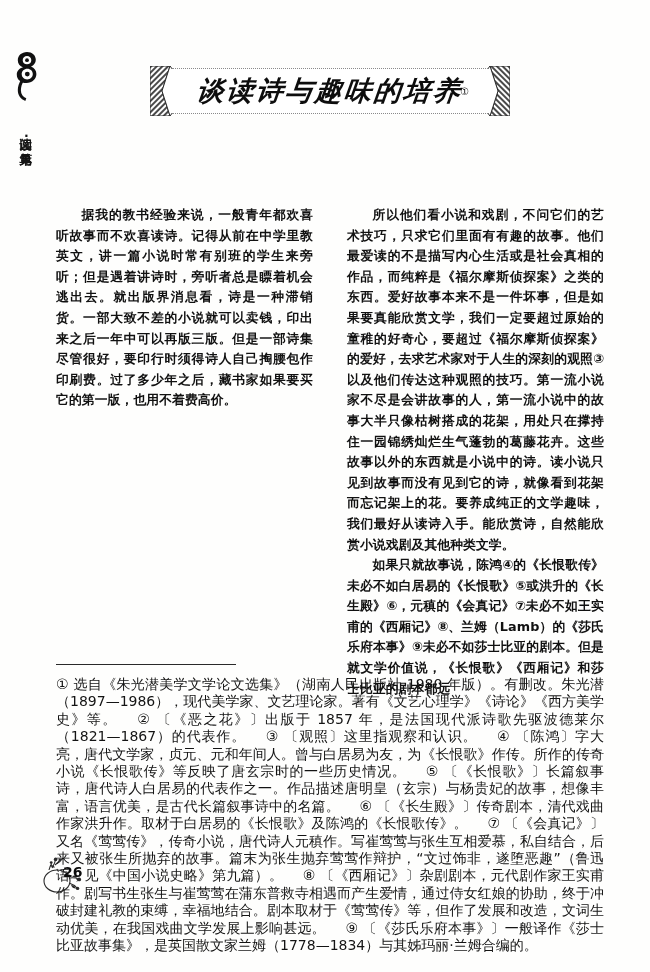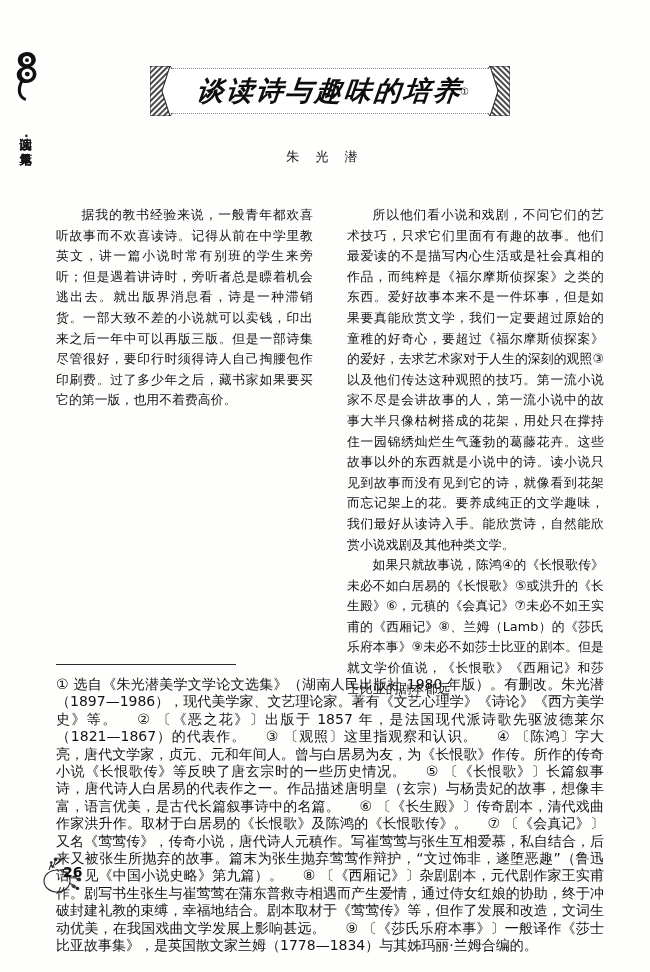--- a/index.html
+++ b/index.html
@@ -137,20 +137,21 @@
     font-size: 12.8px;
     line-height: 20.6px;
     text-align: justify;
     text-justify: inter-character;
     color: #111111;
     letter-spacing: 0.1px;
   }
   .col p {
     margin: 0;
     text-indent: 2em;
+    font-weight: bold;
   }
 
   
   .footnote-rule {
     position: absolute;
     left: 56px;
     top: 664px;
     width: 180px;
     border-top: 1px solid #2a2a2a;
   }
@@ -225,21 +226,20 @@
         </defs>
         <path d="M26 0 L6 0 L14 25 L6 50 L26 50 Z" fill="url(#hatchR)" stroke="#2c2c2c" stroke-width="1"></path>
         <path d="M6 0 L0 8 L0 42 L6 50 L14 25 Z" fill="#ffffff" stroke="#2c2c2c" stroke-width="1"></path>
       </svg>
       <div class="banner-plate"></div>
       <div class="title-text">谈读诗与趣味的培养</div>
       <div class="title-note">①</div>
     </div>
   </div>
 
-  <div class="author">朱 光 潜</div>
 
   <div class="body-cols">
     <div class="col">
       <p>据我的教书经验来说，一般青年都欢喜听故事而不欢喜读诗。记得从前在中学里教英文，讲一篇小说时常有别班的学生来旁听；但是遇着讲诗时，旁听者总是瞟着机会逃出去。就出版界消息看，诗是一种滞销货。一部大致不差的小说就可以卖钱，印出来之后一年中可以再版三版。但是一部诗集尽管很好，要印行时须得诗人自己掏腰包作印刷费。过了多少年之后，藏书家如果要买它的第一版，也用不着费高价。</p>
     </div>
     <div class="col">
       <p>所以他们看小说和戏剧，不问它们的艺术技巧，只求它们里面有有趣的故事。他们最爱读的不是描写内心生活或是社会真相的作品，而纯粹是《福尔摩斯侦探案》之类的东西。爱好故事本来不是一件坏事，但是如果要真能欣赏文学，我们一定要超过原始的童稚的好奇心，要超过《福尔摩斯侦探案》的爱好，去求艺术家对于人生的深刻的观照③以及他们传达这种观照的技巧。第一流小说家不尽是会讲故事的人，第一流小说中的故事大半只像枯树搭成的花架，用处只在撑持住一园锦绣灿烂生气蓬勃的葛藤花卉。这些故事以外的东西就是小说中的诗。读小说只见到故事而没有见到它的诗，就像看到花架而忘记架上的花。要养成纯正的文学趣味，我们最好从读诗入手。能欣赏诗，自然能欣赏小说戏剧及其他种类文学。</p>
       <p>如果只就故事说，陈鸿④的《长恨歌传》未必不如白居易的《长恨歌》⑤或洪升的《长生殿》⑥，元稹的《会真记》⑦未必不如王实甫的《西厢记》⑧、兰姆（Lamb）的《莎氏乐府本事》⑨未必不如莎士比亚的剧本。但是就文学价值说，《长恨歌》《西厢记》和莎士比亚的剧本都远</p>
     </div>
   </div>

